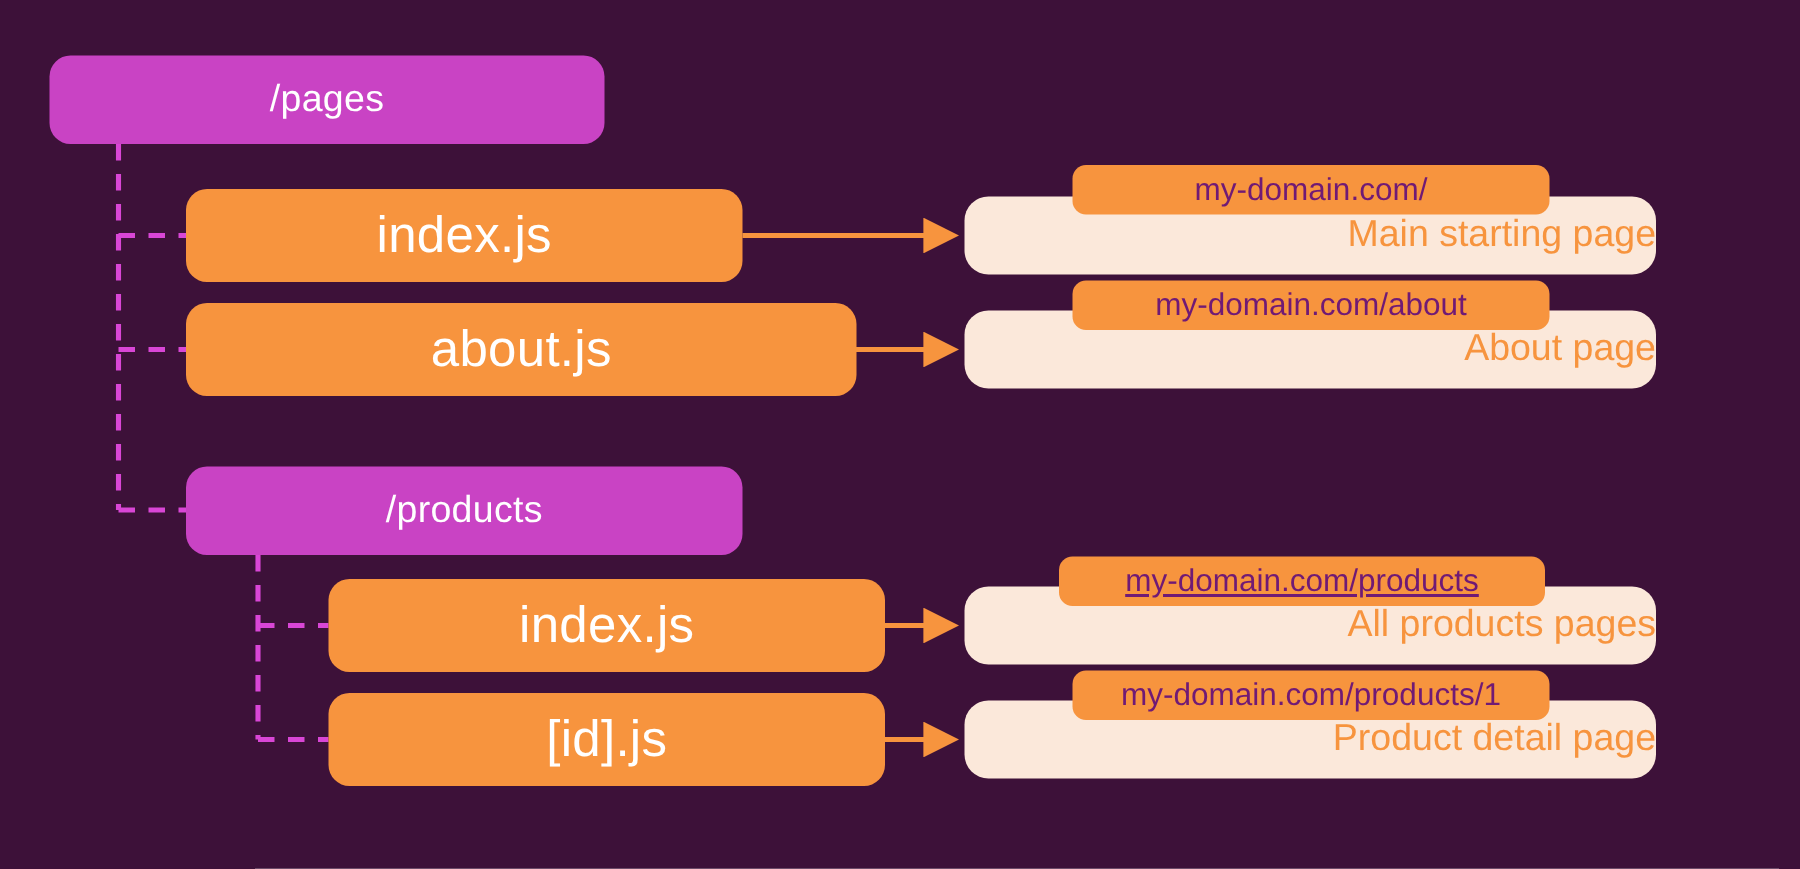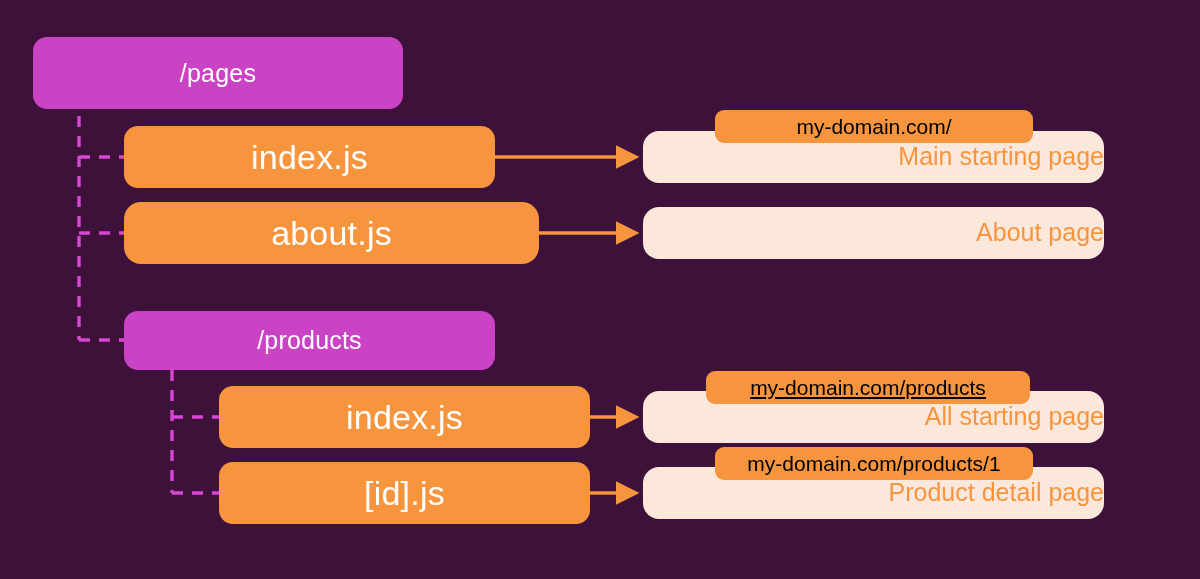--- a/index.html
+++ b/index.html
@@ -72,21 +72,21 @@
     line-height: 1;
     padding-bottom: 14px;
     white-space: nowrap;
   }
 
   .url-pill {
     position: absolute;
     box-sizing: border-box;
     background: #f7943e;
     border-radius: 9px;
-    color: #000000;
+    color: #701a75;
     font-size: 21px;
     display: flex;
     align-items: center;
     justify-content: center;
     white-space: nowrap;
     padding: 0 14px;
   }
 </style>
 </head>
 <body>
@@ -111,29 +111,29 @@
     </g>
 
     <g stroke="#f7943e" stroke-width="3.4" fill="none">
       <line x1="495" y1="157" x2="636" y2="157" marker-end="url(#arrowhead)"></line>
       <line x1="495" y1="233" x2="636" y2="233" marker-end="url(#arrowhead)"></line>
       <line x1="590" y1="417" x2="636" y2="417" marker-end="url(#arrowhead)"></line>
       <line x1="590" y1="493" x2="636" y2="493" marker-end="url(#arrowhead)"></line>
     </g>
   </svg>
 
-  <div class="node node-dir" style="left:33px; top:37px; width:370px; height:72px;">
+  <div class="node node-dir" style="left:33px; top:37px; width:370px; height:59px;">
     <span>/pages</span>
   </div>
 
   <div class="node node-file" style="left:124px; top:126px; width:371px; height:62px;">
     <span>index.js</span>
   </div>
 
-  <div class="node node-file" style="left:124px; top:202px; width:415px; height:62px;border-radius:17px;">
+  <div class="node node-file" style="left:124px; top:202px; width:447px; height:62px;">
     <span>about.js</span>
   </div>
 
   <div class="node node-dir" style="left:124px; top:311px; width:371px; height:59px;align-items:center;">
     <span>/products</span>
   </div>
 
   <div class="node node-file" style="left:219px; top:386px; width:371px; height:62px;">
     <span>index.js</span>
   </div>
@@ -144,31 +144,34 @@
 
   <div class="card" style="left:643px; top:131px; width:461px; height:52px;">
     <span class="card-label">Main starting page</span>
   </div>
 
   <div class="card" style="left:643px; top:207px; width:461px; height:52px;">
     <span class="card-label">About page</span>
   </div>
 
   <div class="card" style="left:643px; top:391px; width:461px; height:52px;">
-    <span class="card-label">All starting page</span>
+    <span class="card-label">All products pages</span>
   </div>
 
   <div class="card" style="left:643px; top:467px; width:461px; height:52px;">
     <span class="card-label">Product detail page</span>
   </div>
 
   <div class="url-pill" style="left:715px; top:110px; width:318px; height:33px;">
     <span>my-domain.com/</span>
   </div>
 
+  <div class="url-pill" style="left:715px; top:187px; width:318px; height:33px;">
+    <span>my-domain.com/about</span>
+  </div>
 
   <div class="url-pill" style="left:706px; top:371px; width:324px; height:33px;text-decoration:underline;">
     <span>my-domain.com/products</span>
   </div>
 
   <div class="url-pill" style="left:715px; top:447px; width:318px; height:33px;">
     <span>my-domain.com/products/1</span>
   </div>
 
 </div>

